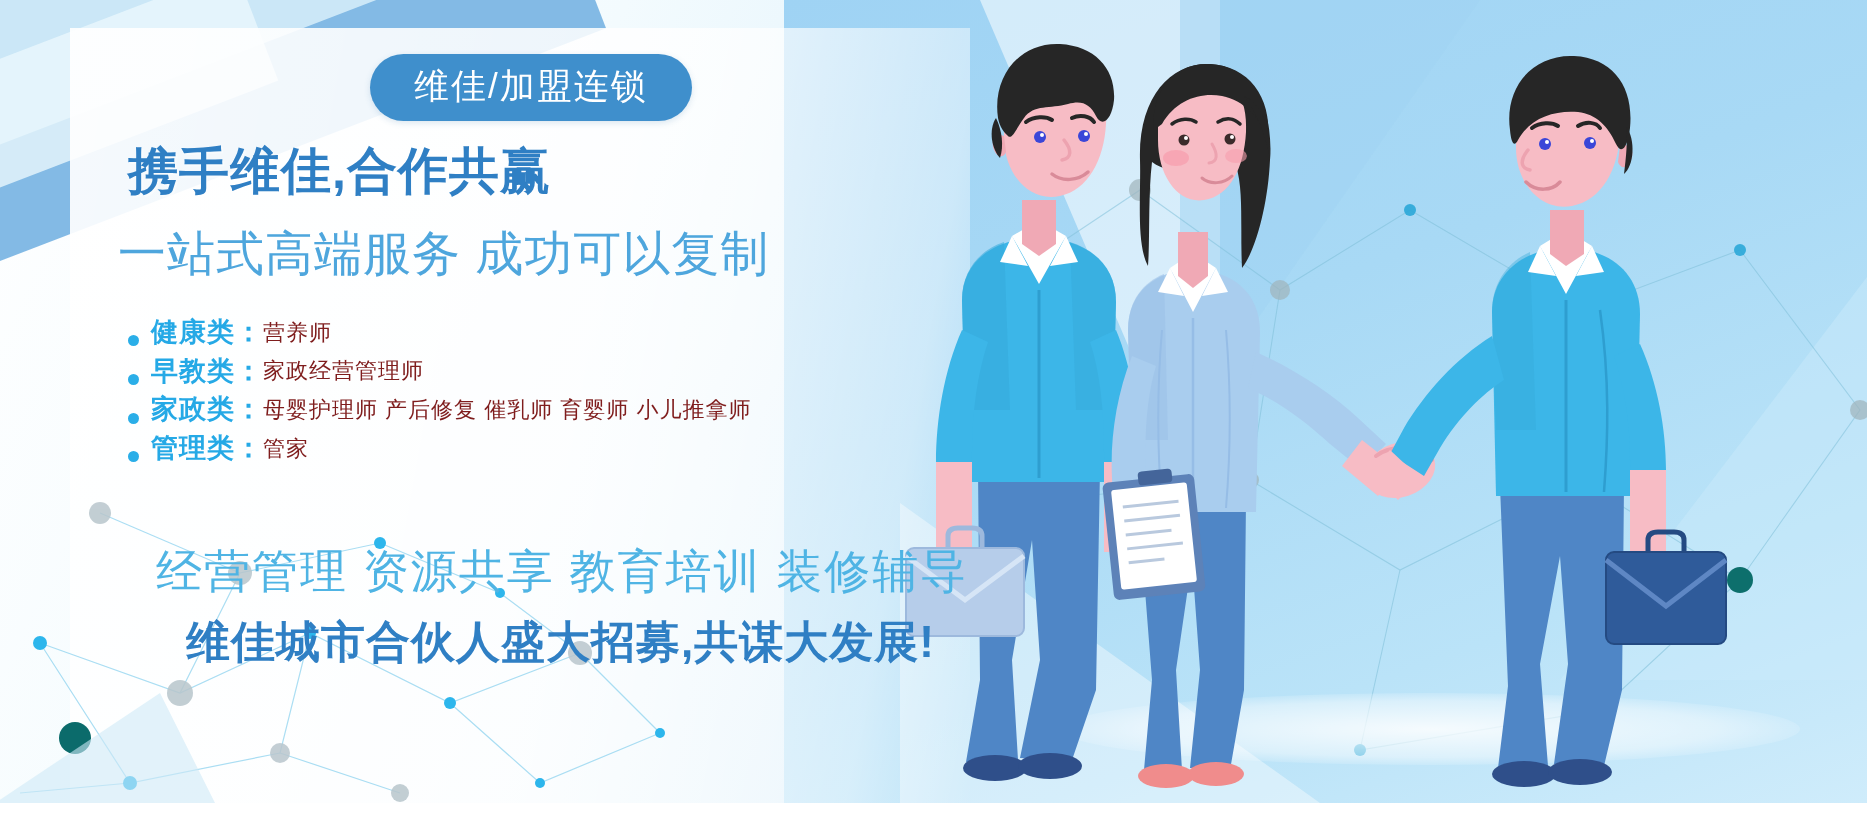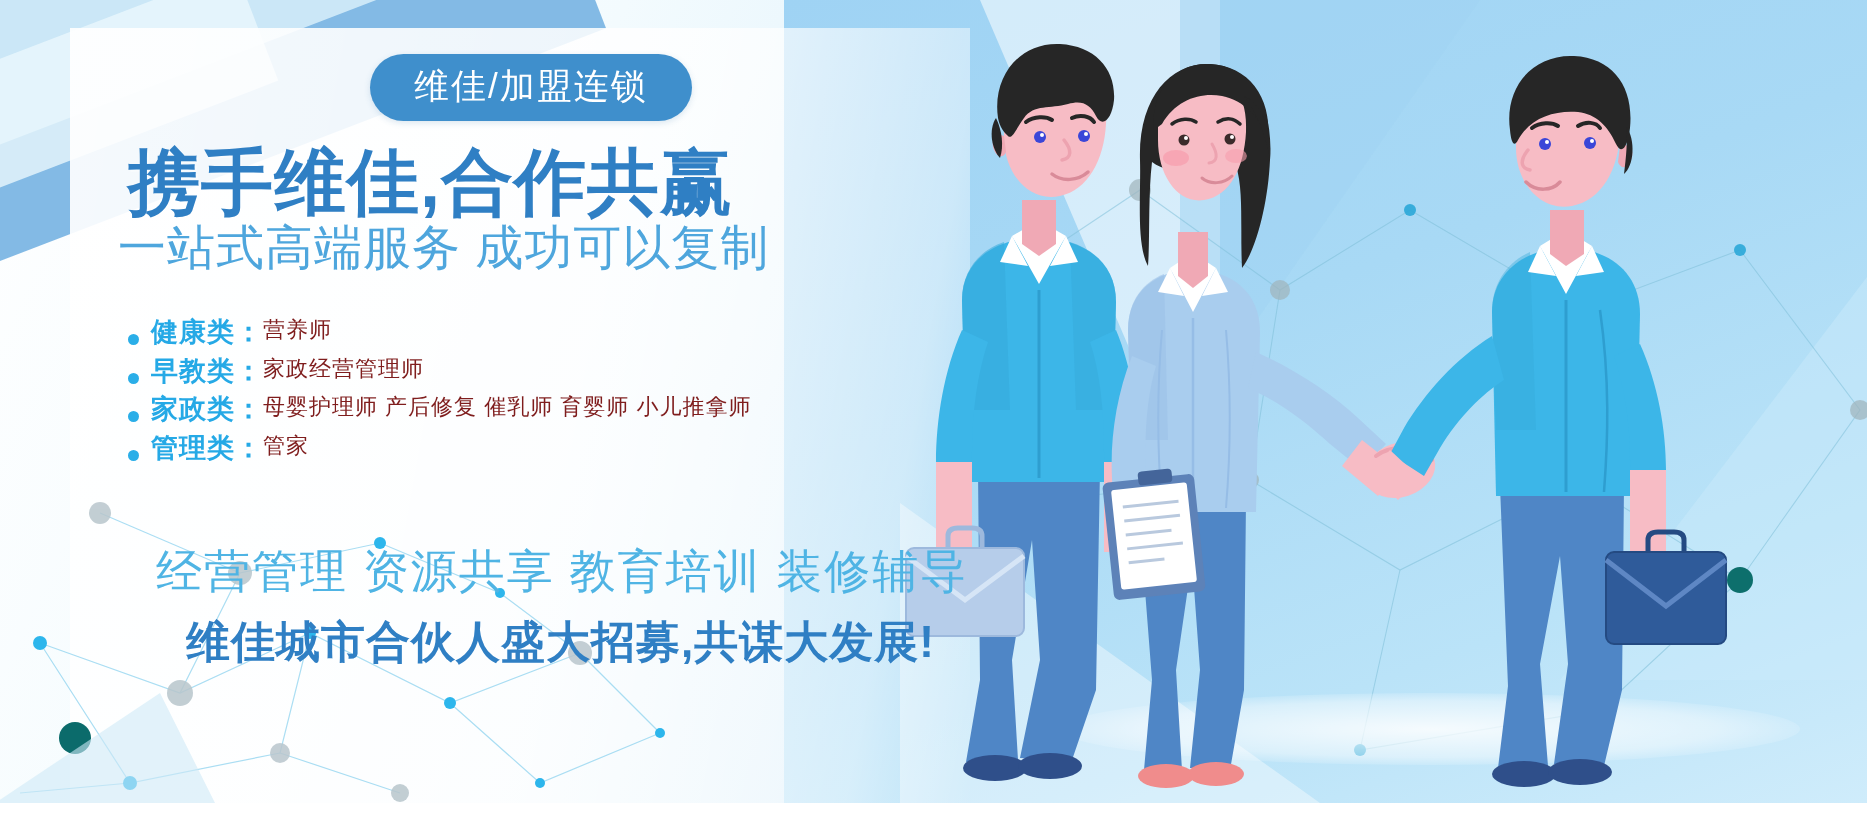--- a/index.html
+++ b/index.html
@@ -101,45 +101,45 @@
     font-size:35px;
     letter-spacing:2px;
     font-weight:400;
     line-height:1;
     box-shadow:0 2px 6px rgba(60,120,170,.18);
     white-space:nowrap;
   }
 
   .headline{
     position:absolute;left:128px;top:146px;
-    font-size:72px;
+    font-size:50px;
     font-weight:bold;
     color:#2f7fc4;
     letter-spacing:1px;
     line-height:1;
     white-space:nowrap;
     text-shadow:2px 2px 0 rgba(255,255,255,.45);
   }
 
   .subhead{
-    position:absolute;left:118px;top:224px;
+    position:absolute;left:118px;top:230px;
     font-size:48px;
     color:#4ea6dd;
     letter-spacing:1px;
     line-height:1;
     white-space:nowrap;
   }
 
   .cats{
     position:absolute;left:128px;top:318px;
     width:830px;
   }
   .cat-row{
     display:flex;
-    align-items:flex-start;
+    align-items:center;
     margin-bottom:9px;
     line-height:1.1;
   }
   .dot{
     width:11px;height:11px;border-radius:50%;
     background:#2aaee8;
     margin-top:16px;margin-right:12px;
     flex:0 0 auto;
   }
   .dot.hidden{visibility:hidden;}

